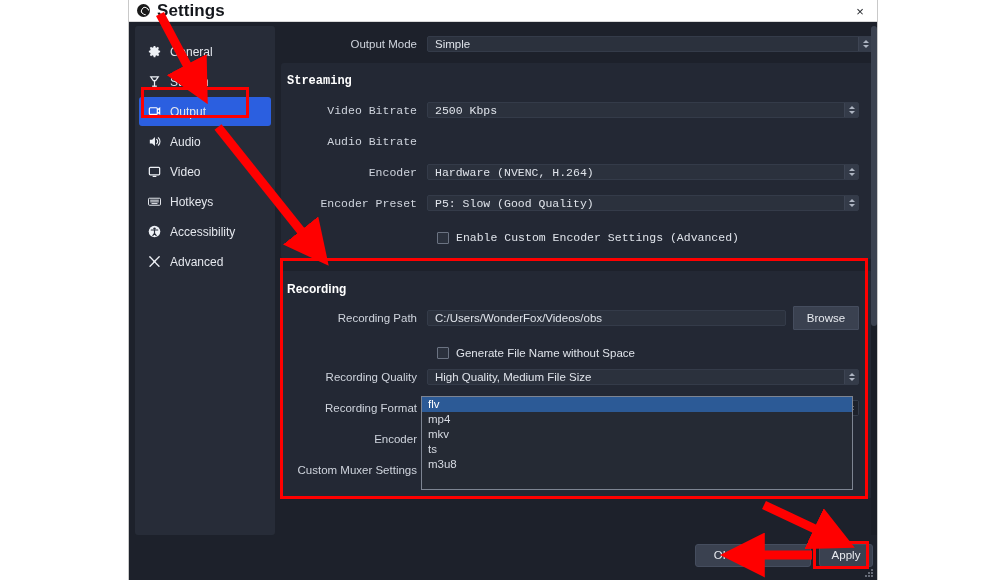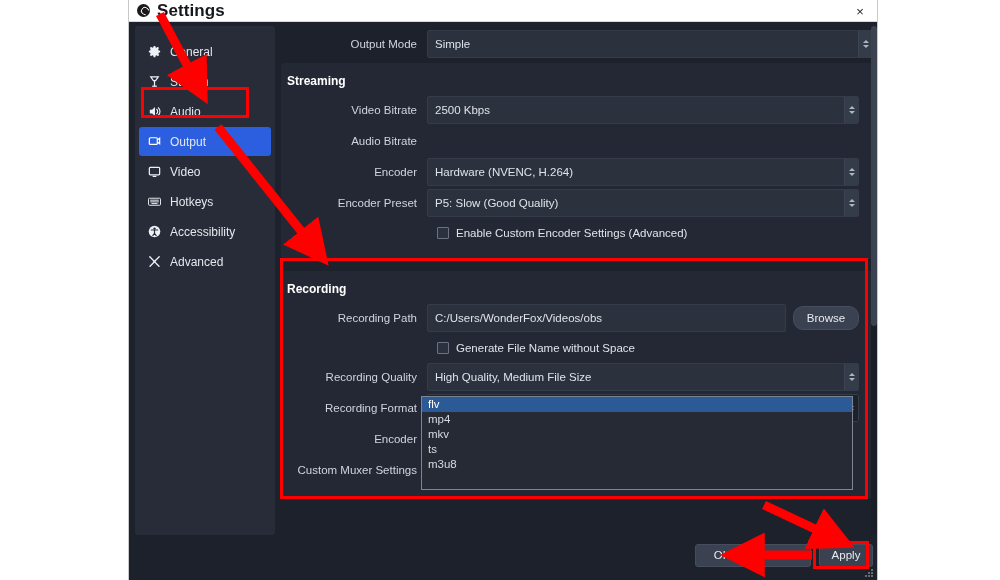--- a/index.html
+++ b/index.html
@@ -87,21 +87,21 @@
     display: flex; align-items: center;
     height: 24px; margin-bottom: 7px;
   }
   .row-label {
     width: 146px; flex: none; text-align: right;
     padding-right: 10px;
     color: #cfd4dd; font-size: 11.5px;
   }
   .field {
     flex: 1 1 auto;
-    height: 28px;
+    height: 16px;
     background: #2b313d;
     border: 1px solid #343b49;
     border-radius: 2px;
     display: flex; align-items: center;
     padding-left: 7px;
     color: #dfe3ea; font-size: 11.5px;
     position: relative;
   }
   .spin {
     position: absolute; right: 0; top: 0;
@@ -125,36 +125,36 @@
     margin-bottom: 10px;
   }
   .panel {
     background: #232834;
     border-radius: 3px;
     padding: 11px 14px 9px 0;
   }
   .panel .section-hdr { margin-left: 6px; }
 
   .check-row {
-    display: flex; align-items: center;
+    display: flex; align-items: flex-end;
     height: 22px; margin-bottom: 6px;
     padding-left: 156px;
   }
   .checkbox {
     width: 12px; height: 12px; flex: none;
     border: 1px solid #6b7382;
     background: #2b313d; border-radius: 1px;
     margin-right: 7px;
   }
   .check-label { color: #dfe3ea; font-size: 11.5px; }
 
   .browse-btn {
     flex: none; width: 66px; height: 24px; margin-left: 7px;
     background: #3a4150;
-    border: 1px solid #454d5e; border-radius: 10px;
+    border: 1px solid #454d5e; border-radius: 1px;
     color: #e8ebf0; font-size: 11.5px;
     display: flex; align-items: center; justify-content: center;
   }
 
   
   .dropdown {
     position: absolute;
     left: 292px; top: 396px;
     width: 432px; height: 94px;
     background: #252a34;
@@ -242,38 +242,38 @@
         <span class="nav-ico">
           <svg width="15" height="15" viewBox="0 0 16 16" fill="none" stroke="#eef1f6" stroke-width="1.3">
             <path d="M4 3 L12 3 L9.2 7 L6.8 7 Z"></path>
             <line x1="8" y1="7" x2="8" y2="13"></line>
             <line x1="5.5" y1="13" x2="10.5" y2="13"></line>
           </svg>
         </span>
         <span class="nav-label">Stream</span>
       </div>
 
+      <div class="nav-item selected">
+        <span class="nav-ico">
+          <svg width="15" height="15" viewBox="0 0 16 16" fill="none" stroke="#ffffff" stroke-width="1.3">
+            <rect x="2.5" y="4" width="8.5" height="7" rx="1"></rect>
+            <path d="M11 6.5 L13.5 4.5 L13.5 10.5 L11 8.5"></path>
+          </svg>
+        </span>
+        <span class="nav-label">Output</span>
+      </div>
+
       <div class="nav-item">
         <span class="nav-ico">
           <svg width="15" height="15" viewBox="0 0 16 16">
             <path d="M3 6 L5.5 6 L8.5 3.3 L8.5 12.7 L5.5 10 L3 10 Z" fill="#eef1f6"></path>
             <path d="M10.3 5.6a3.2 3.2 0 0 1 0 4.8M12.1 4a5.5 5.5 0 0 1 0 8" fill="none" stroke="#eef1f6" stroke-width="1.2" stroke-linecap="round"></path>
           </svg>
         </span>
         <span class="nav-label">Audio</span>
-      </div>
-
-      <div class="nav-item selected">
-        <span class="nav-ico">
-          <svg width="15" height="15" viewBox="0 0 16 16" fill="none" stroke="#ffffff" stroke-width="1.3">
-            <rect x="2.5" y="4" width="8.5" height="7" rx="1"></rect>
-            <path d="M11 6.5 L13.5 4.5 L13.5 10.5 L11 8.5"></path>
-          </svg>
-        </span>
-        <span class="nav-label">Output</span>
       </div>
 
       <div class="nav-item">
         <span class="nav-ico">
           <svg width="15" height="15" viewBox="0 0 16 16" fill="none" stroke="#eef1f6" stroke-width="1.3">
             <rect x="2.5" y="3.5" width="11" height="8" rx="1"></rect>
             <line x1="6" y1="13.2" x2="10" y2="13.2"></line>
           </svg>
         </span>
         <span class="nav-label">Video</span>
@@ -323,21 +323,21 @@
         <div class="row-label">Output Mode</div>
         <div class="field">
           <span>Simple</span>
           <span class="spin">
             <span class="up"></span>
               <span class="dn"></span>
           </span>
         </div>
       </div>
 
-      <div class="panel" style="margin-top:6px;">
+      <div class="panel" style="margin-top:6px;font-family:Liberation Mono, monospace;">
         <div class="section-hdr">Streaming</div>
 
         <div class="row">
           <div class="row-label">Video Bitrate</div>
           <div class="field">
             <span>2500 Kbps</span>
             <span class="spin">
               <span class="up"></span>
                 <span class="dn"></span>
             </span>

